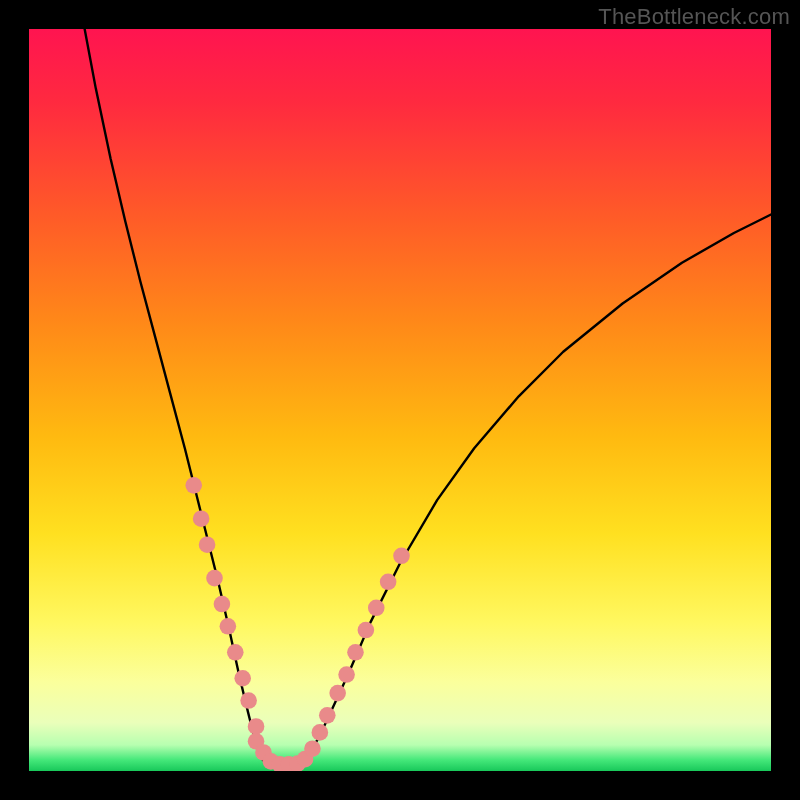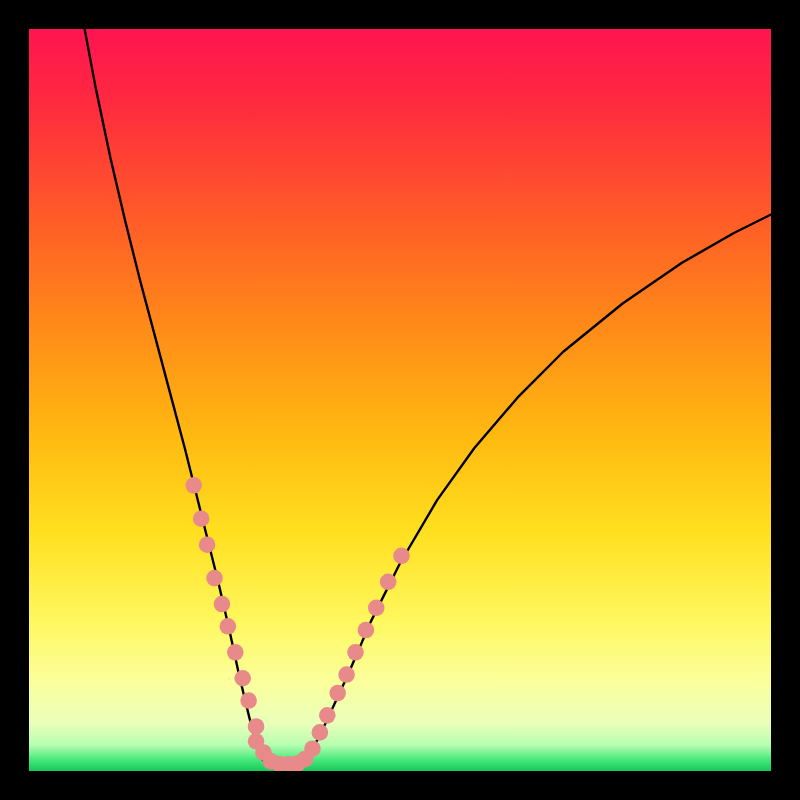--- a/index.html
+++ b/index.html
@@ -31,20 +31,21 @@
     color: #555;
     font-size: 22px;
     font-weight: 500;
     letter-spacing: 0.2px;
   }
 </style>
 </head>
 <body>
 
 <div class="frame">
+  <div class="watermark">TheBottleneck.com</div>
   <div class="plot">
     <svg id="chart-svg" width="742" height="742" viewBox="0 0 742 742" preserveAspectRatio="none">
       <defs>
         <linearGradient id="bg-grad" x1="0" y1="0" x2="0" y2="1">
             <stop offset="0%" stop-color="#ff1450"></stop>
             <stop offset="10%" stop-color="#ff2a3f"></stop>
             <stop offset="25%" stop-color="#ff5a28"></stop>
             <stop offset="40%" stop-color="#ff8a18"></stop>
             <stop offset="55.00000000000001%" stop-color="#ffba10"></stop>
             <stop offset="68%" stop-color="#ffe020"></stop>

